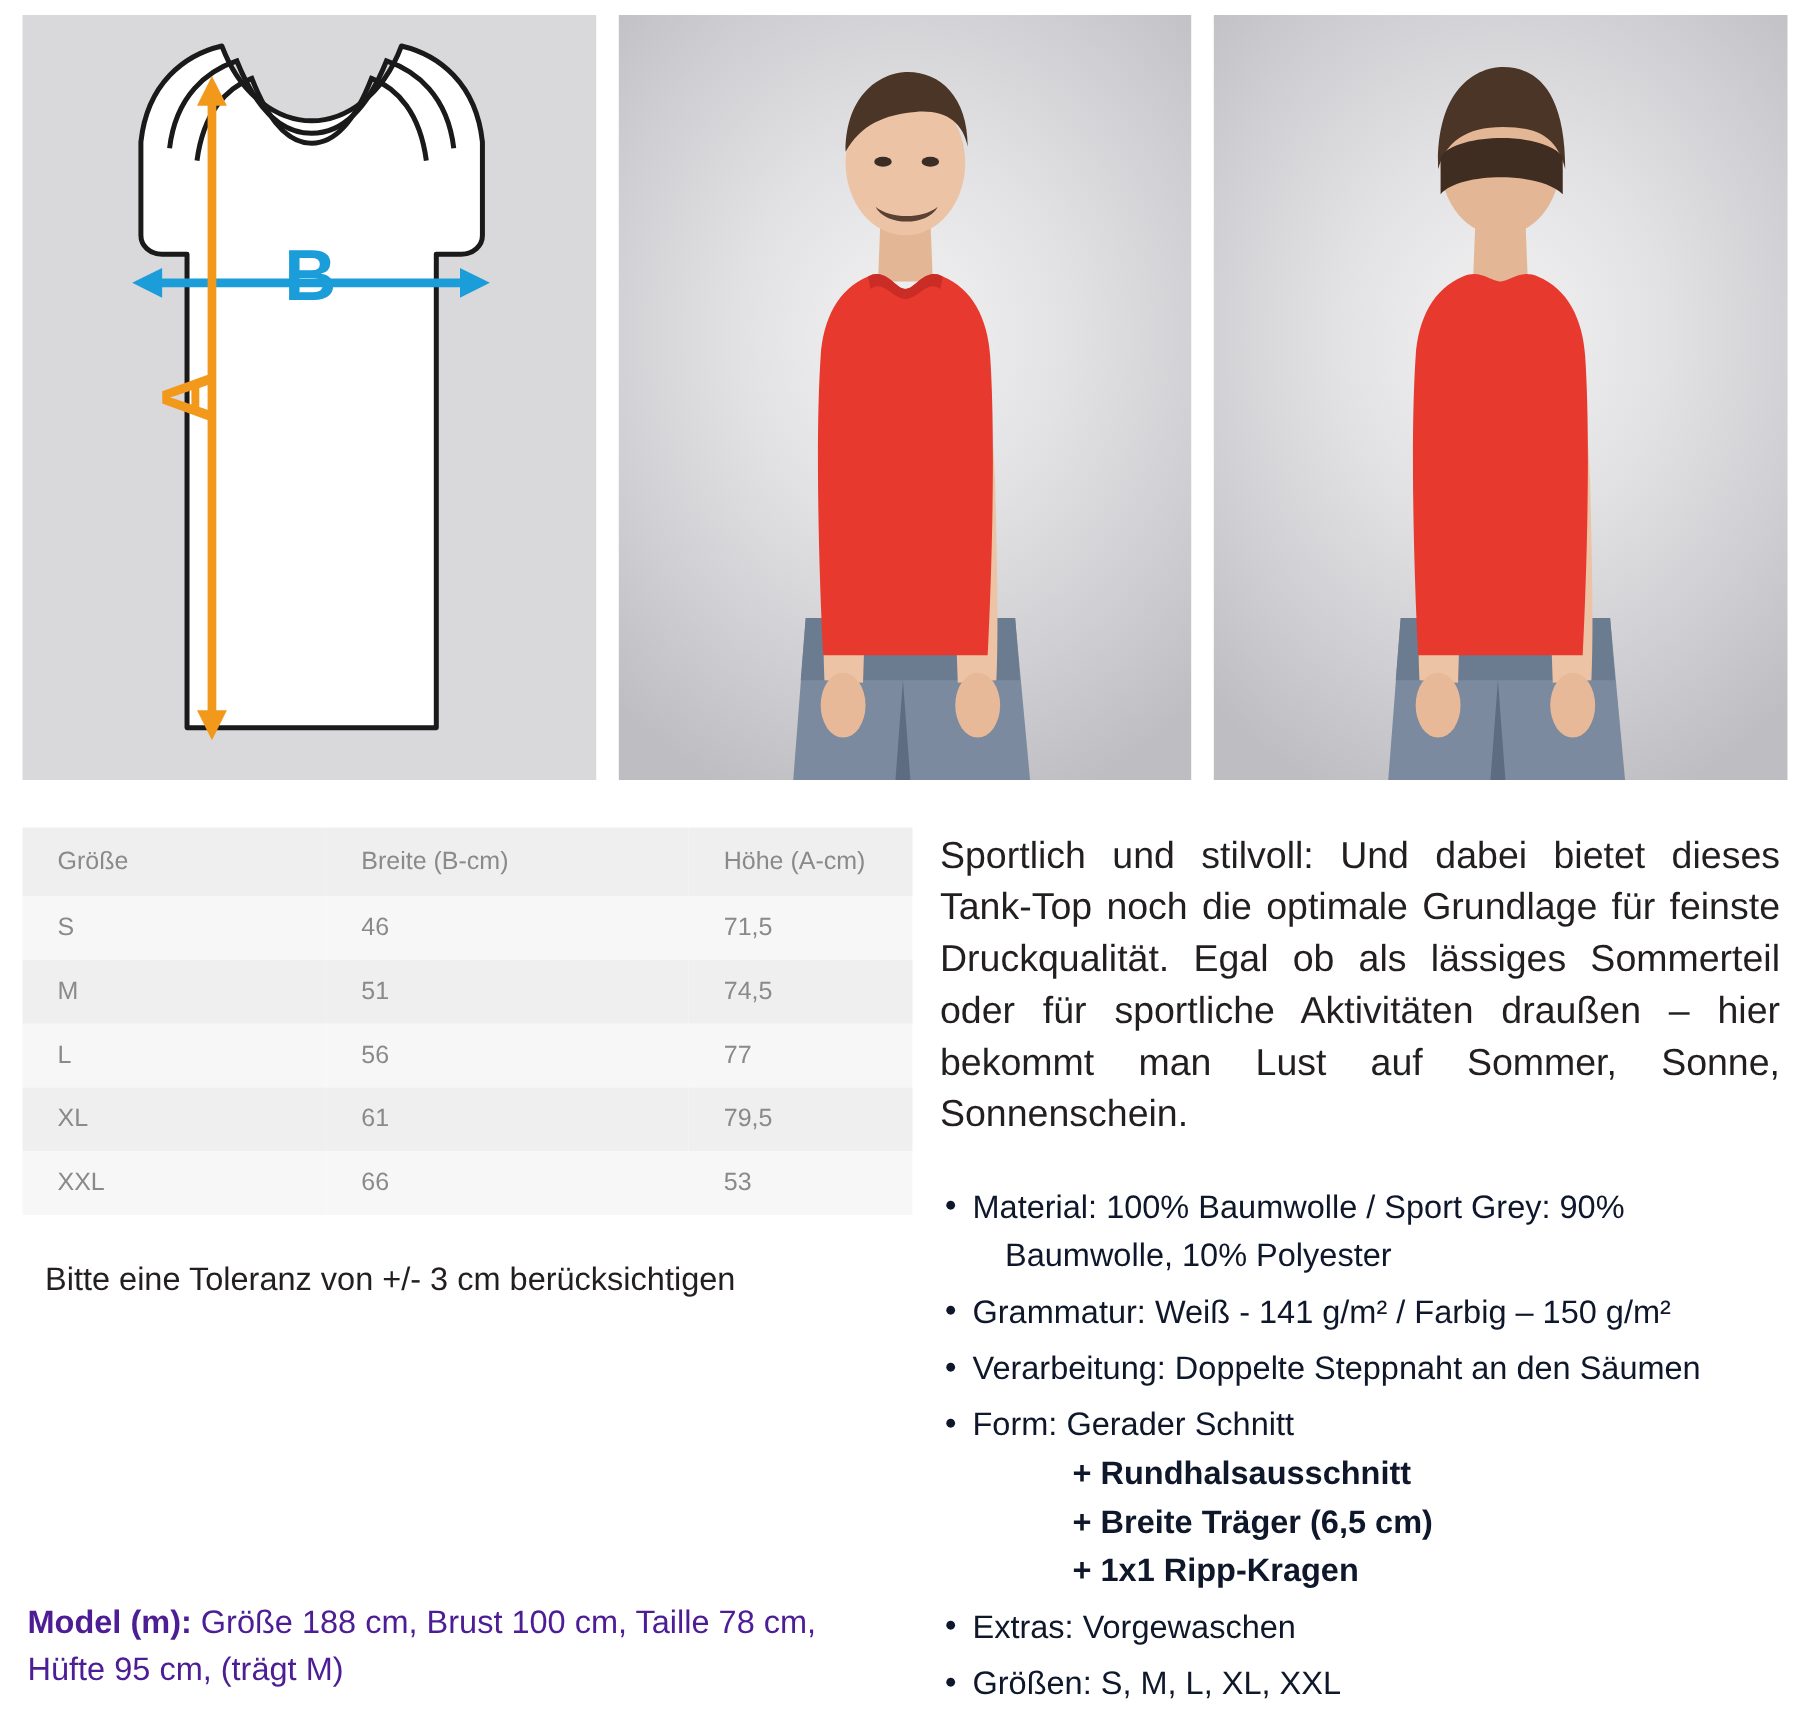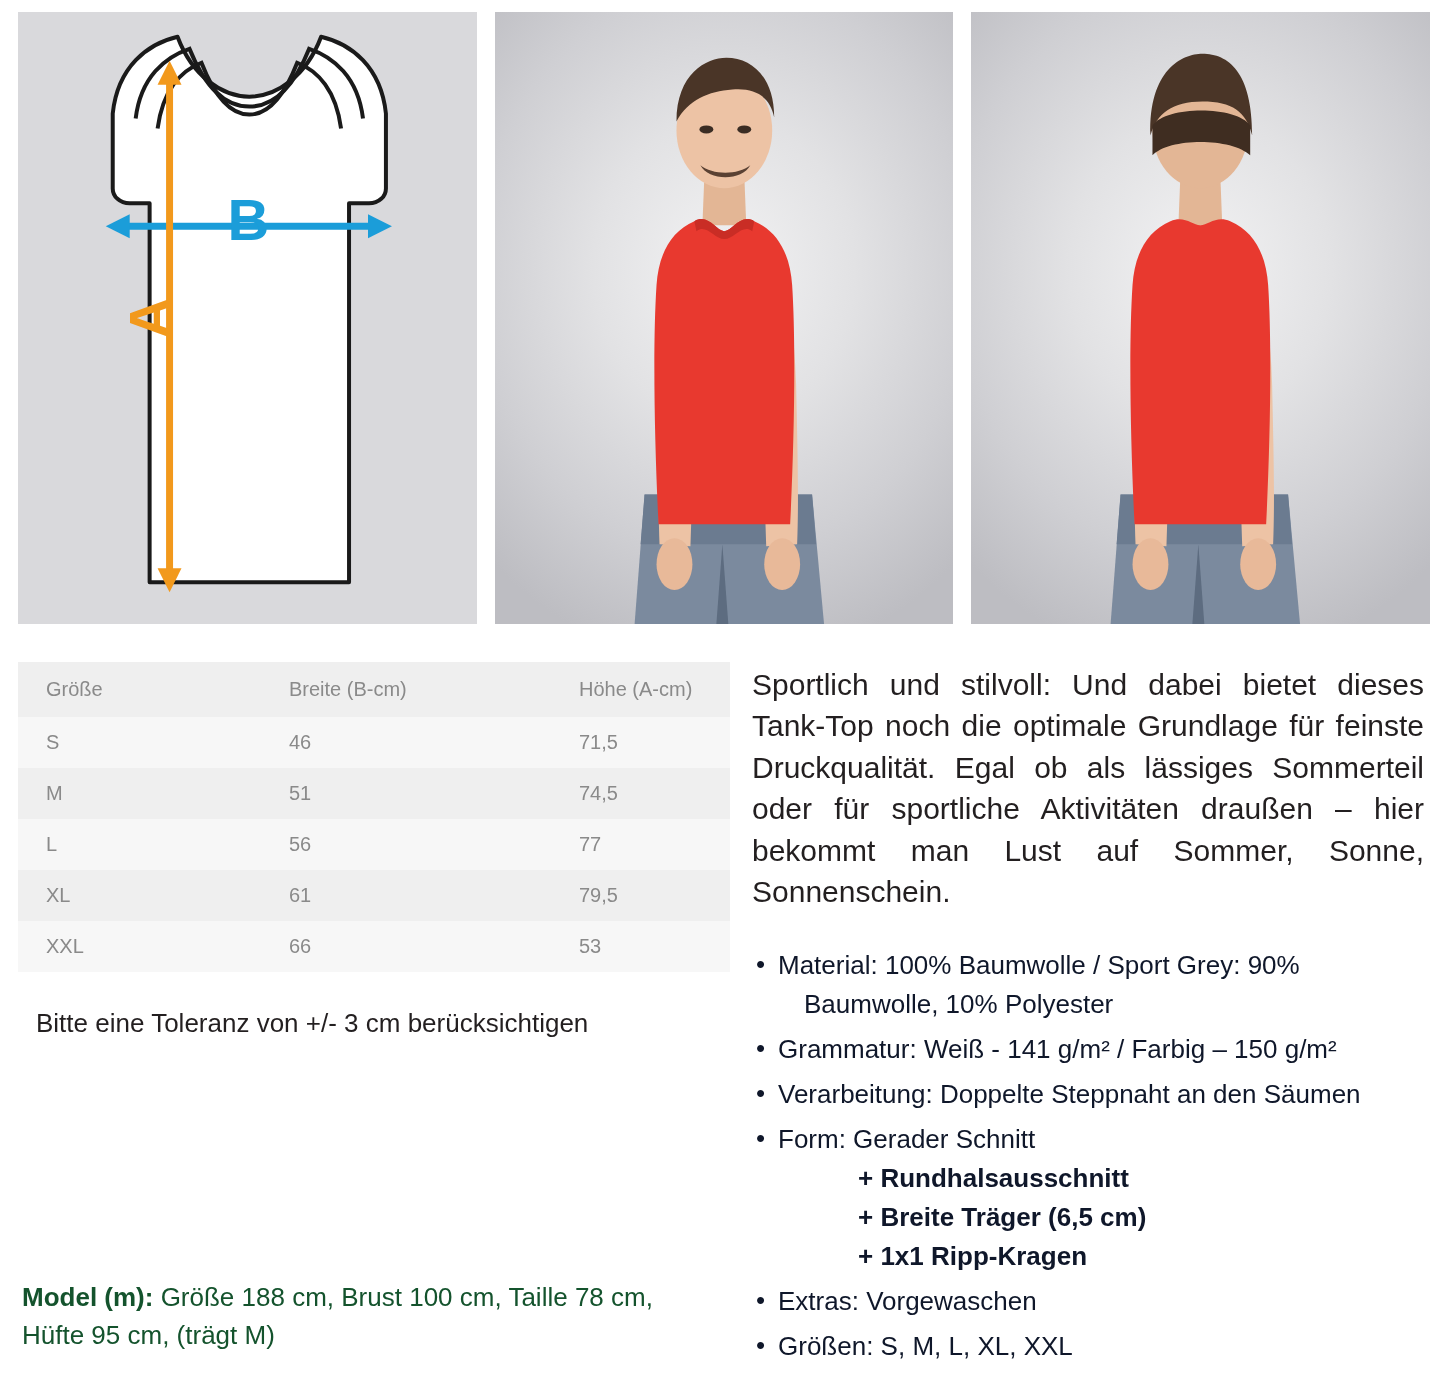--- a/index.html
+++ b/index.html
@@ -102,21 +102,21 @@
     margin-left: 18px;
   }
 
   .model-note {
     position: absolute;
     left: 22px;
     top: 655px;
     width: 700px;
     font-size: 26px;
     line-height: 1.45;
-    color: #14532d;
+    color: #4c1d95;
   }
   .model-note b { font-weight: bold; }
 
   
   .right-col {
     position: absolute;
     left: 752px;
     top: 40px;
     width: 672px;
   }

